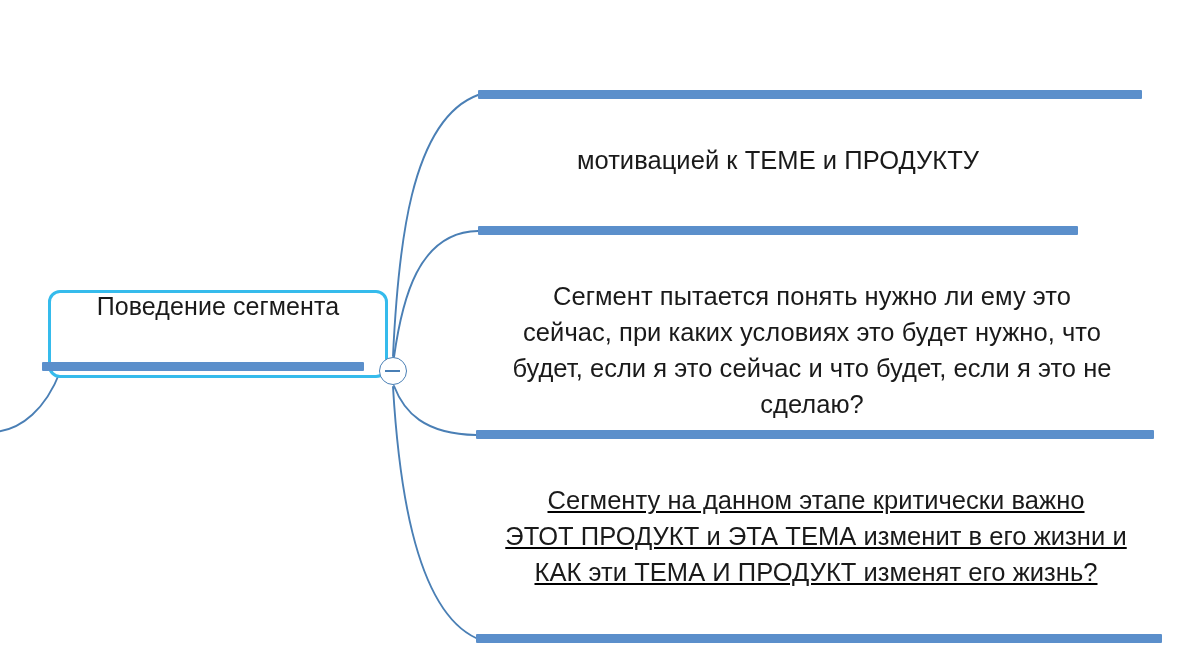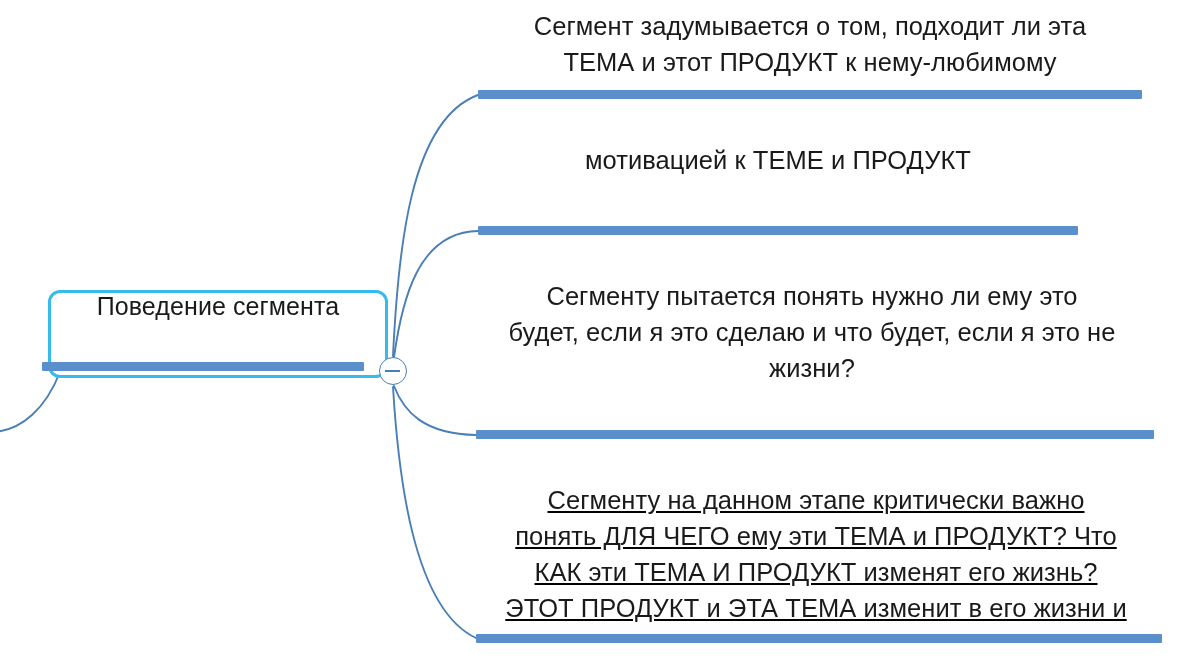--- a/index.html
+++ b/index.html
@@ -134,47 +134,41 @@
 
   <div class="root-node">
     <div class="root-label">Поведение сегмента</div>
   </div>
   <div class="root-underline"></div>
 
   <div class="collapse-toggle">
     <div class="minus"></div>
   </div>
 
-  <div class="branch branch-1">
-    <div class="branch-text">
-      <div>Сегмент задумывается о том, подходит ли эта</div>
-      <div>ТЕМА и этот ПРОДУКТ к нему-любимому</div>
-    </div>
-  </div>
   <div class="branch-bar bar-1"></div>
 
   <div class="branch branch-2">
     <div class="branch-text">
-      <div>мотивацией к ТЕМЕ и ПРОДУКТ</div>
+      <div>мотивацией к ТЕМЕ и ПРОДУКТУ</div>
     </div>
   </div>
   <div class="branch-bar bar-2"></div>
 
   <div class="branch branch-3">
     <div class="branch-text">
-      <div>Сегменту пытается понять нужно ли ему это</div>
-      <div>будет, если я это сделаю и что будет, если я это не</div>
-      <div>жизни?</div>
+      <div>Сегмент пытается понять нужно ли ему это</div>
+      <div>сейчас, при каких условиях это будет нужно, что</div>
+      <div>будет, если я это сейчас и что будет, если я это не</div>
+      <div>сделаю?</div>
     </div>
   </div>
   <div class="branch-bar bar-3"></div>
 
   <div class="branch branch-4">
     <div class="branch-text">
       <div>Сегменту на данном этапе критически важно</div>
-      <div>понять ДЛЯ ЧЕГО ему эти ТЕМА и ПРОДУКТ? Что</div>
+      <div>ЭТОТ ПРОДУКТ и ЭТА ТЕМА изменит в его жизни и</div>
       <div>КАК эти ТЕМА И ПРОДУКТ изменят его жизнь?</div>
-      <div>ЭТОТ ПРОДУКТ и ЭТА ТЕМА изменит в его жизни и</div>
     </div>
   </div>
   <div class="branch-bar bar-4"></div>
 
 </div>
 
 </body></html>

